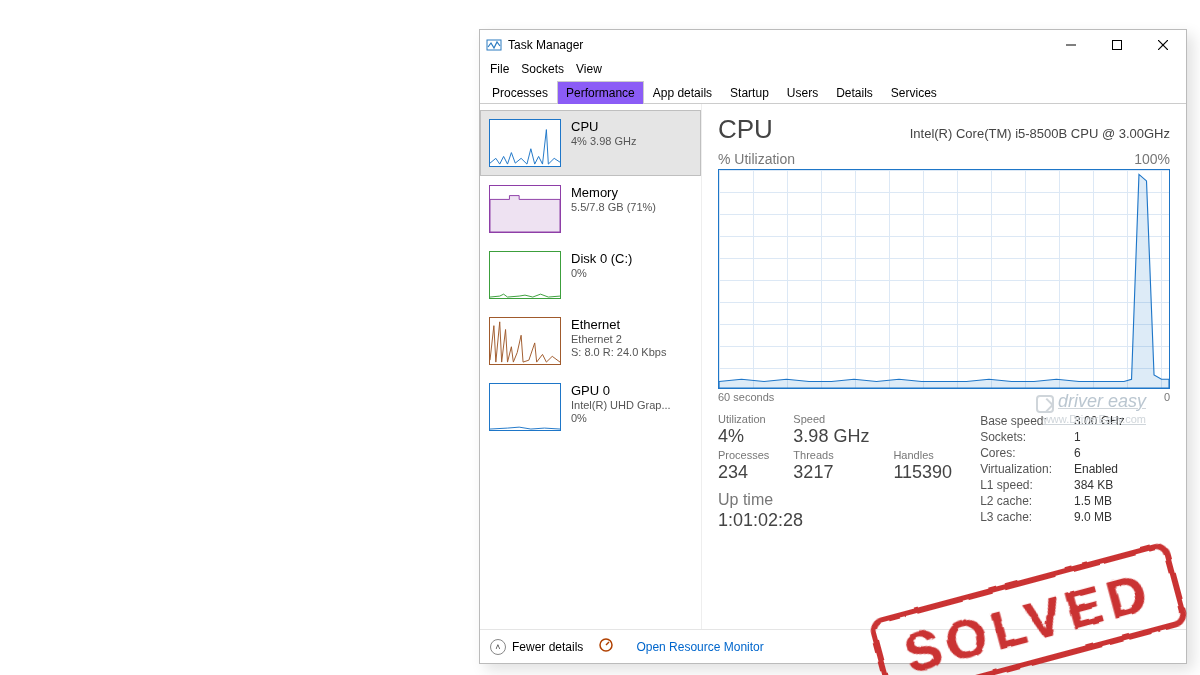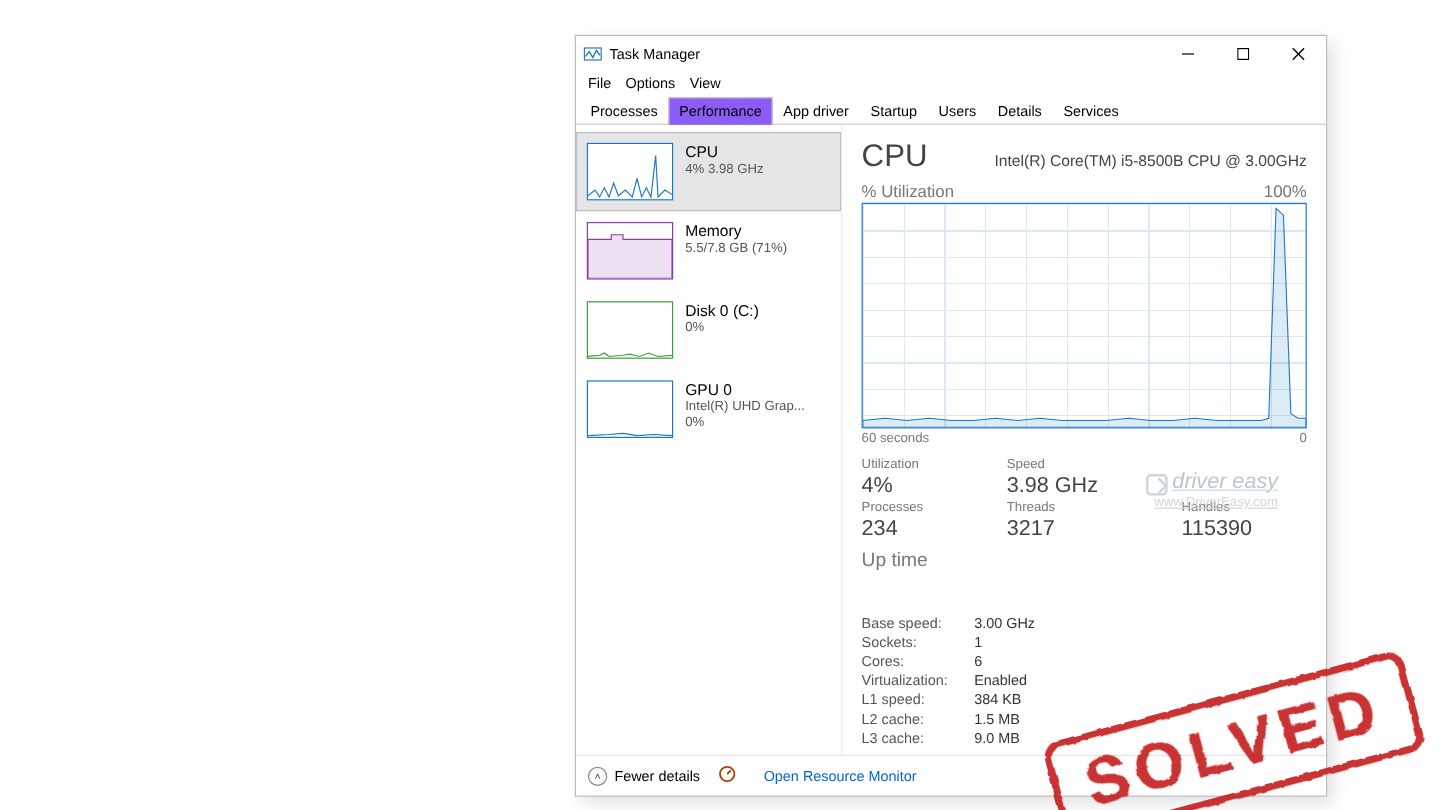--- a/index.html
+++ b/index.html
@@ -8,21 +8,21 @@
     background: #fff;
     width: 1200px;
     height: 675px;
     position: relative;
     overflow: hidden;
   }
   .window {
     position: absolute;
     left: 479px;
     top: 29px;
-    width: 627px;
+    width: 708px;
     height: 635px;
     background: #fff;
     border: 1px solid #bbb;
     display: flex;
     flex-direction: column;
     box-shadow: 6px 6px 14px rgba(0,0,0,0.12);
   }
   
   .titlebar {
     height: 30px;
@@ -108,21 +108,21 @@
     height: 220px;
     border: 1px solid #1e76c8;
     margin-top: 2px;
     position: relative;
     background-image:
       repeating-linear-gradient(to right, #dce8f5 0 1px, transparent 1px 34px),
       repeating-linear-gradient(to bottom, #dce8f5 0 1px, transparent 1px 22px);
   }
   .chart-bottom { display: flex; justify-content: space-between; font-size: 11px; color: #777; margin-top: 2px; }
 
-  .stats { display: flex; margin-top: 10px; gap: 28px; font-size: 12px; flex-direction: column; }
+  .stats { display: flex; margin-top: 10px; gap: 28px; font-size: 12px; }
   .stats-left .row { margin-bottom: 6px; }
   .stats-left .lab { font-size: 16px; color: #777; }
   .stats-left .val { font-size: 18px; color: #444; margin-top: 1px; }
   .grid3 { display: grid; grid-template-columns: auto auto auto; column-gap: 24px; row-gap: 2px; }
   .grid3 .lab { font-size: 11px; color: #777; }
   .grid3 .val { font-size: 18px; color: #444; }
   .stats-right table { font-size: 12px; border-spacing: 0; }
   .stats-right td { padding: 1px 0; }
   .stats-right td:first-child { color: #555; padding-right: 22px; }
   .stats-right td:last-child { color: #333; }
@@ -219,28 +219,28 @@
         <svg width="10" height="10">
             <line x1="0" y1="0" x2="10" y2="10" stroke="currentColor" stroke-width="1.2"></line>
             <line x1="10" y1="0" x2="0" y2="10" stroke="currentColor" stroke-width="1.2"></line>
           </svg>
       </div>
     </div>
   </div>
 
   <div class="menu">
     <span>File</span>
-    <span>Options</span>
+    <span>Sockets</span>
     <span>View</span>
   </div>
 
   <div class="tabs">
     <div class="tab">Processes</div>
     <div class="tab active">Performance</div>
-    <div class="tab">App driver</div>
+    <div class="tab">App details</div>
     <div class="tab">Startup</div>
     <div class="tab">Users</div>
     <div class="tab">Details</div>
     <div class="tab">Services</div>
   </div>
 
   <div class="body">
 
     <div class="side">
       <div class="side-item selected">
@@ -272,20 +272,32 @@
           <svg viewBox="0 0 72 48" preserveAspectRatio="none">
               <polyline points="0,47 10,46 14,44 18,47 30,46 36,45 44,47 52,44 60,47 72,46" fill="none" stroke="#3c9f3c" stroke-width="1"></polyline>
             </svg>
         </div>
         <div class="side-meta">
           <div class="side-title">Disk 0 (C:)</div>
           <div class="side-sub">0%</div>
         </div>
       </div>
 
+      <div class="side-item">
+        <div class="thumb eth">
+          <svg viewBox="0 0 72 48" preserveAspectRatio="none">
+              <polyline points="0,44 4,8 6,46 10,4 12,46 16,12 18,46 22,30 24,46 28,36 32,18 34,46 40,44 46,26 48,46 54,38 58,46 64,40 72,46" fill="none" stroke="#a05a2c" stroke-width="1"></polyline>
+            </svg>
+        </div>
+        <div class="side-meta">
+          <div class="side-title">Ethernet</div>
+          <div class="side-sub">Ethernet 2</div>
+          <div class="side-sub">S: 8.0  R: 24.0 Kbps</div>
+        </div>
+      </div>
 
       <div class="side-item">
         <div class="thumb gpu">
           <svg viewBox="0 0 72 48" preserveAspectRatio="none">
               <polyline points="0,47 18,46 30,45 42,47 56,46 72,47" fill="none" stroke="#1e76c8" stroke-width="1"></polyline>
             </svg>
         </div>
         <div class="side-meta">
           <div class="side-title">GPU 0</div>
           <div class="side-sub">Intel(R) UHD Grap...</div>
@@ -333,20 +345,21 @@
               <div class="lab">Threads</div>
               <div class="val">3217</div>
             </div>
             <div>
               <div class="lab">Handles</div>
               <div class="val">115390</div>
             </div>
           </div>
           <div class="row" style="margin-top:8px">
             <div class="lab">Up time</div>
+            <div class="val">1:01:02:28</div>
           </div>
         </div>
         <div class="stats-right">
           <table>
             <tbody>
                 <tr>
                   <td>Base speed:</td>
                   <td>3.00 GHz</td>
                 </tr>
             <tr>

